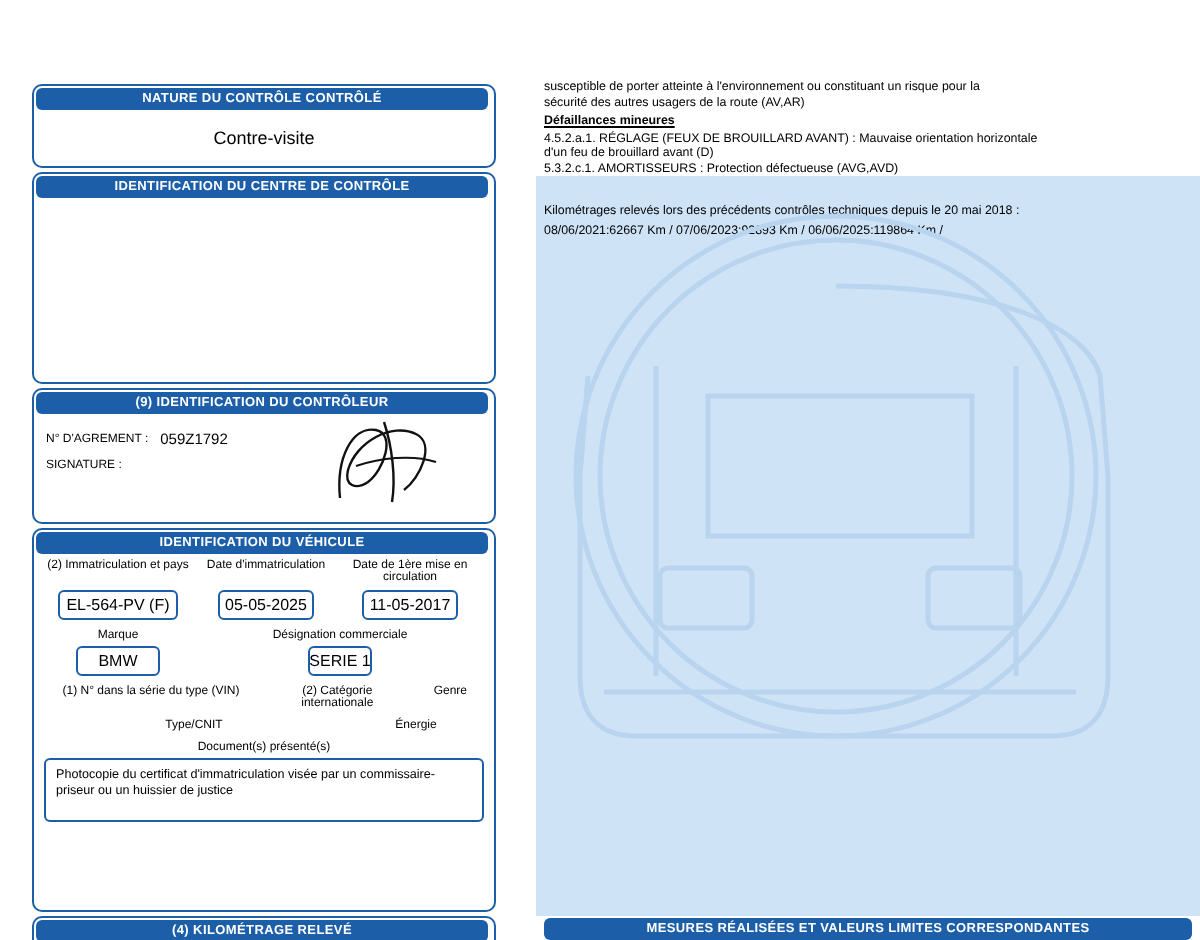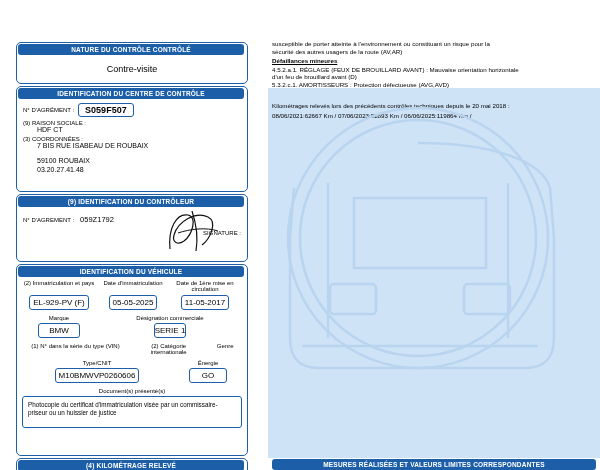--- a/index.html
+++ b/index.html
@@ -124,37 +124,25 @@
 
   <div class="left-col">
 
     <div class="blue-box" style="left:16px; top:2px; width:230px; height:40px;">
       <div class="section-header" style="margin:1px 1px 0 1px; width:226px;">NATURE DU CONTRÔLE CONTRÔLÉ</div>
       <div style="text-align:center; font-size:9px; margin-top:9px;">Contre-visite</div>
     </div>
 
     <div class="blue-box" style="left:16px; top:46px; width:230px; height:104px;">
       <div class="section-header" style="margin:1px 1px 0 1px; width:226px;">IDENTIFICATION DU CENTRE DE CONTRÔLE</div>
-      <div style="padding:4px 6px 0 6px;">
-        <div style="display:flex; align-items:center; gap:4px;">
-          <span class="lbl">N° D'AGRÉMENT :</span>
-          <span class="val-box bold" style="font-size:9px; padding:1px 6px;">S059F507</span>
-        </div>
-        <div class="lbl" style="margin-top:3px;">(9) RAISON SOCIALE :</div>
-        <div style="margin-left:14px; font-size:7px;">HDF CT</div>
-        <div class="lbl" style="margin-top:3px;">(3) COORDONNÉES :</div>
-        <div style="margin-left:14px; font-size:7px;">7 BIS RUE ISABEAU DE ROUBAIX</div>
-        <div style="margin-left:14px; font-size:7px; margin-top:8px;">59100  ROUBAIX</div>
-        <div style="margin-left:14px; font-size:7px; margin-top:2px;">03.20.27.41.48</div>
-      </div>
     </div>
 
     <div class="blue-box" style="left:16px; top:154px; width:230px; height:66px;">
       <div class="section-header" style="margin:1px 1px 0 1px; width:226px;">(9) IDENTIFICATION DU CONTRÔLEUR</div>
-      <div style="padding:8px 6px 0 6px;text-align:right;">
+      <div style="padding:8px 6px 0 6px;">
         <div style="display:flex; align-items:center; gap:6px;">
           <span class="lbl">N° D'AGREMENT :</span>
           <span style="font-size:7.5px;">059Z1792</span>
         </div>
         <div class="lbl" style="margin-top:6px;">SIGNATURE :</div>
       </div>
 
       <svg class="sig" width="70" height="44" style="position:absolute; left:145px; top:14px;" viewBox="0 0 70 44">
         <path d="M8,40 C6,20 14,4 26,6 C36,8 30,26 22,32 C16,36 10,34 12,26 C16,12 34,2 46,8 C56,13 48,30 40,36" fill="none" stroke="#111" stroke-width="1.2"></path>
         <path d="M30,2 C34,14 36,30 34,42" fill="none" stroke="#111" stroke-width="1.2"></path>
@@ -165,21 +153,21 @@
     <div class="blue-box" style="left:16px; top:224px; width:230px; height:190px;">
       <div class="section-header" style="margin:1px 1px 0 1px; width:226px;">IDENTIFICATION DU VÉHICULE</div>
 
       <div style="display:flex; padding:3px 5px 0 5px; gap:4px;">
         <div style="width:74px; text-align:center;" class="lbl">(2) Immatriculation et pays</div>
         <div style="width:66px; text-align:center;" class="lbl">Date d'immatriculation</div>
         <div style="width:70px; text-align:center; line-height:1.05;" class="lbl">Date de 1ère mise en circulation</div>
       </div>
       <div style="display:flex; padding:2px 5px 0 5px; gap:4px; align-items:center;">
         <div style="width:74px; text-align:center;">
-          <span class="val-box" style="font-size:8px; padding:2px 3px;">EL-929-PV (F)</span>
+          <span class="val-box" style="font-size:8px; padding:2px 3px;">EL-564-PV (F)</span>
         </div>
         <div style="width:66px; text-align:center;">
           <span class="val-box" style="font-size:8px; padding:2px 3px;">05-05-2025</span>
         </div>
         <div style="width:70px; text-align:center;">
           <span class="val-box" style="font-size:8px; padding:2px 3px;">11-05-2017</span>
         </div>
       </div>
 
       <div style="display:flex; padding:5px 5px 0 5px; gap:4px;">
@@ -197,28 +185,20 @@
 
       <div style="display:flex; padding:5px 5px 0 5px; gap:4px;">
         <div style="width:108px; text-align:center;" class="lbl">(1) N° dans la série du type (VIN)</div>
         <div style="width:72px; text-align:center;" class="lbl">(2) Catégorie internationale</div>
         <div style="width:34px; text-align:center;" class="lbl">Genre</div>
       </div>
 
       <div style="display:flex; padding:5px 5px 0 5px; gap:4px;">
         <div style="width:150px; text-align:center;" class="lbl">Type/CNIT</div>
         <div style="width:64px; text-align:center;" class="lbl">Énergie</div>
-      </div>
-      <div style="display:flex; padding:2px 5px 0 5px; gap:4px;">
-        <div style="width:150px; text-align:center;">
-          <span class="val-box" style="font-size:8px; padding:2px 3px;">M10BMWVP0260606</span>
-        </div>
-        <div style="width:64px; text-align:center;">
-          <span class="val-box" style="font-size:8px; padding:2px 12px;">GO</span>
-        </div>
       </div>
 
       <div style="padding:5px 5px 0 5px;">
         <div style="text-align:center;" class="lbl">Document(s) présenté(s)</div>
         <div style="margin-top:2px; border:1px solid #1c5fa8; border-radius:3px; padding:4px 5px; font-size:6.3px; line-height:1.35; min-height:22px;">Photocopie du certificat d'immatriculation visée par un commissaire-priseur ou un huissier de justice</div>
       </div>
     </div>
 
     <div class="blue-box" style="left:16px; top:418px; width:230px; height:32px;">
       <div class="section-header" style="margin:1px 1px 0 1px; width:226px;">(4) KILOMÉTRAGE RELEVÉ</div>

